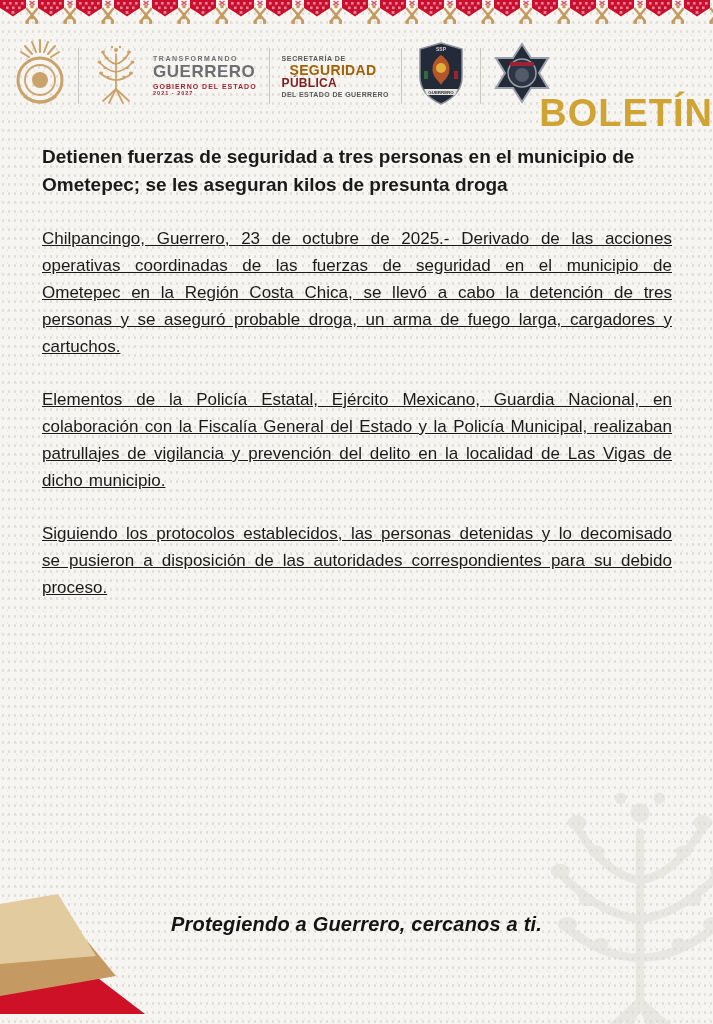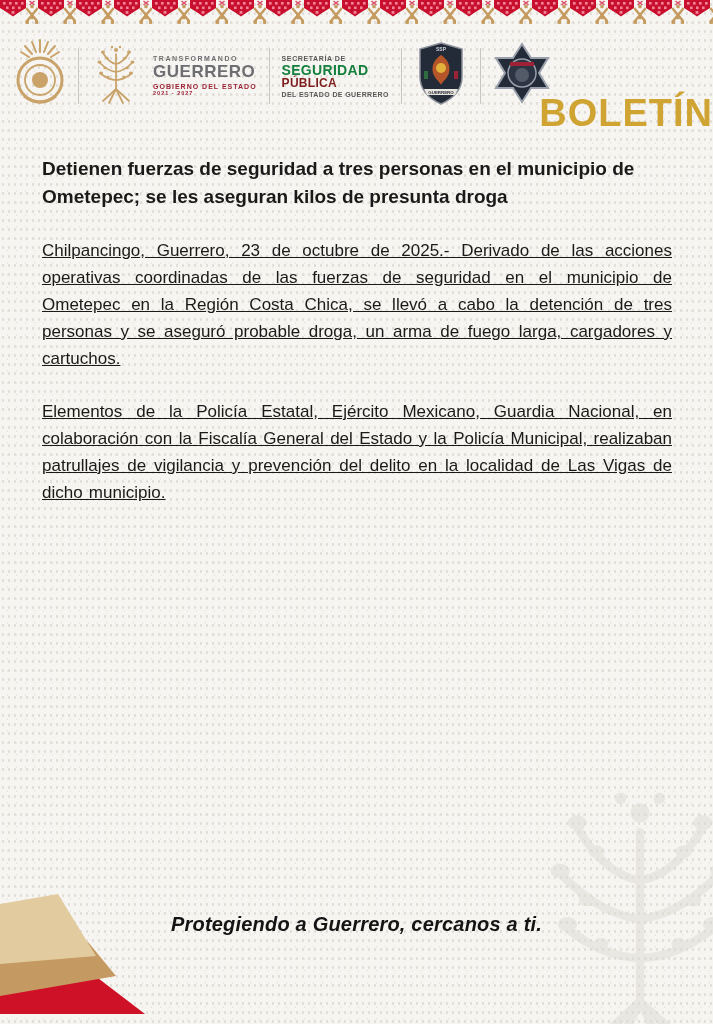--- a/index.html
+++ b/index.html
@@ -20,28 +20,28 @@
     display:flex;align-items:center;justify-content:center;gap:12px;
   }
   .vdiv{width:1px;height:56px;background:#c9c5bf;}
   .brand-text{display:flex;flex-direction:column;line-height:1.05;}
   .brand-text .t1{font-size:7px;letter-spacing:1.5px;color:#6d6e71;font-weight:700;}
   .brand-text .t2{font-size:17px;font-weight:700;color:#6d6e71;letter-spacing:0.5px;}
   .brand-text .t3{font-size:7px;font-weight:700;color:#9d2235;letter-spacing:1px;margin-top:2px;}
   .brand-text .t4{font-size:5.5px;font-weight:700;color:#9d2235;letter-spacing:1px;margin-top:1px;}
   .ssp-text{display:flex;flex-direction:column;line-height:1.0;}
   .ssp-text .s1{font-size:7px;font-weight:700;color:#58595b;letter-spacing:0.6px;}
-  .ssp-text .s2{font-size:14px;font-weight:700;color:#15803d;letter-spacing:0.3px;margin-top:1px;}
+  .ssp-text .s2{font-size:14px;font-weight:700;color:#a16207;letter-spacing:0.3px;margin-top:1px;margin-left:8px;}
   .ssp-text .s3{font-size:12px;font-weight:700;color:#7f1d1d;letter-spacing:0.3px;}
   .ssp-text .s4{font-size:7px;font-weight:700;color:#58595b;letter-spacing:0.4px;margin-top:2px;}
   .boletin{
     position:absolute;top:92px;left:0;width:713px;text-align:right;
     font-size:38px;font-weight:700;letter-spacing:1px;color:#d0a433;
   }
-  .content{position:absolute;left:42px;top:155px;width:630px;}
+  .content{position:absolute;left:42px;top:143px;width:630px;}
   .headline{
     font-size:19px;font-weight:700;line-height:28px;margin:0 0 26px 0;text-align:left;
   }
   .para{
     font-size:17px;font-weight:400;line-height:27px;text-align:justify;
     margin:0 0 26px 0;word-spacing:1.5px;text-decoration:underline;
   }
   .slogan{
     position:absolute;top:913px;left:0;width:713px;text-align:center;
     font-size:20px;font-weight:700;font-style:italic;color:#141414;letter-spacing:0.2px;
@@ -194,20 +194,21 @@
     </svg>
   </span>
 </div>
 
 <div class="boletin">BOLETÍN</div>
 
 <div class="content">
   <p class="headline">Detienen fuerzas de seguridad a tres personas en el municipio de Ometepec; se les aseguran kilos de presunta droga</p>
   <p class="para">Chilpancingo, Guerrero, 23 de octubre de 2025.- Derivado de las acciones operativas coordinadas de las fuerzas de seguridad en el municipio de Ometepec en la Región Costa Chica, se llevó a cabo la detención de tres personas y se aseguró probable droga, un arma de fuego larga, cargadores y cartuchos.</p>
   <p class="para">Elementos de la Policía Estatal, Ejército Mexicano, Guardia Nacional, en colaboración con la Fiscalía General del Estado y la Policía Municipal, realizaban patrullajes de vigilancia y prevención del delito en la localidad de Las Vigas de dicho municipio.</p>
+  <p class="para">Siguiendo los protocolos establecidos, las personas detenidas y lo decomisado se pusieron a disposición de las autoridades correspondientes para su debido proceso.</p>
 </div>
 
 <div class="slogan">Protegiendo a Guerrero, cercanos a ti.</div>
 
 <span class="watermark" style="color:#dddad4">
   <svg width="270" height="300" viewBox="0 0 100 124">
       <use href="#tree"></use>
     </svg>
 </span>
 

